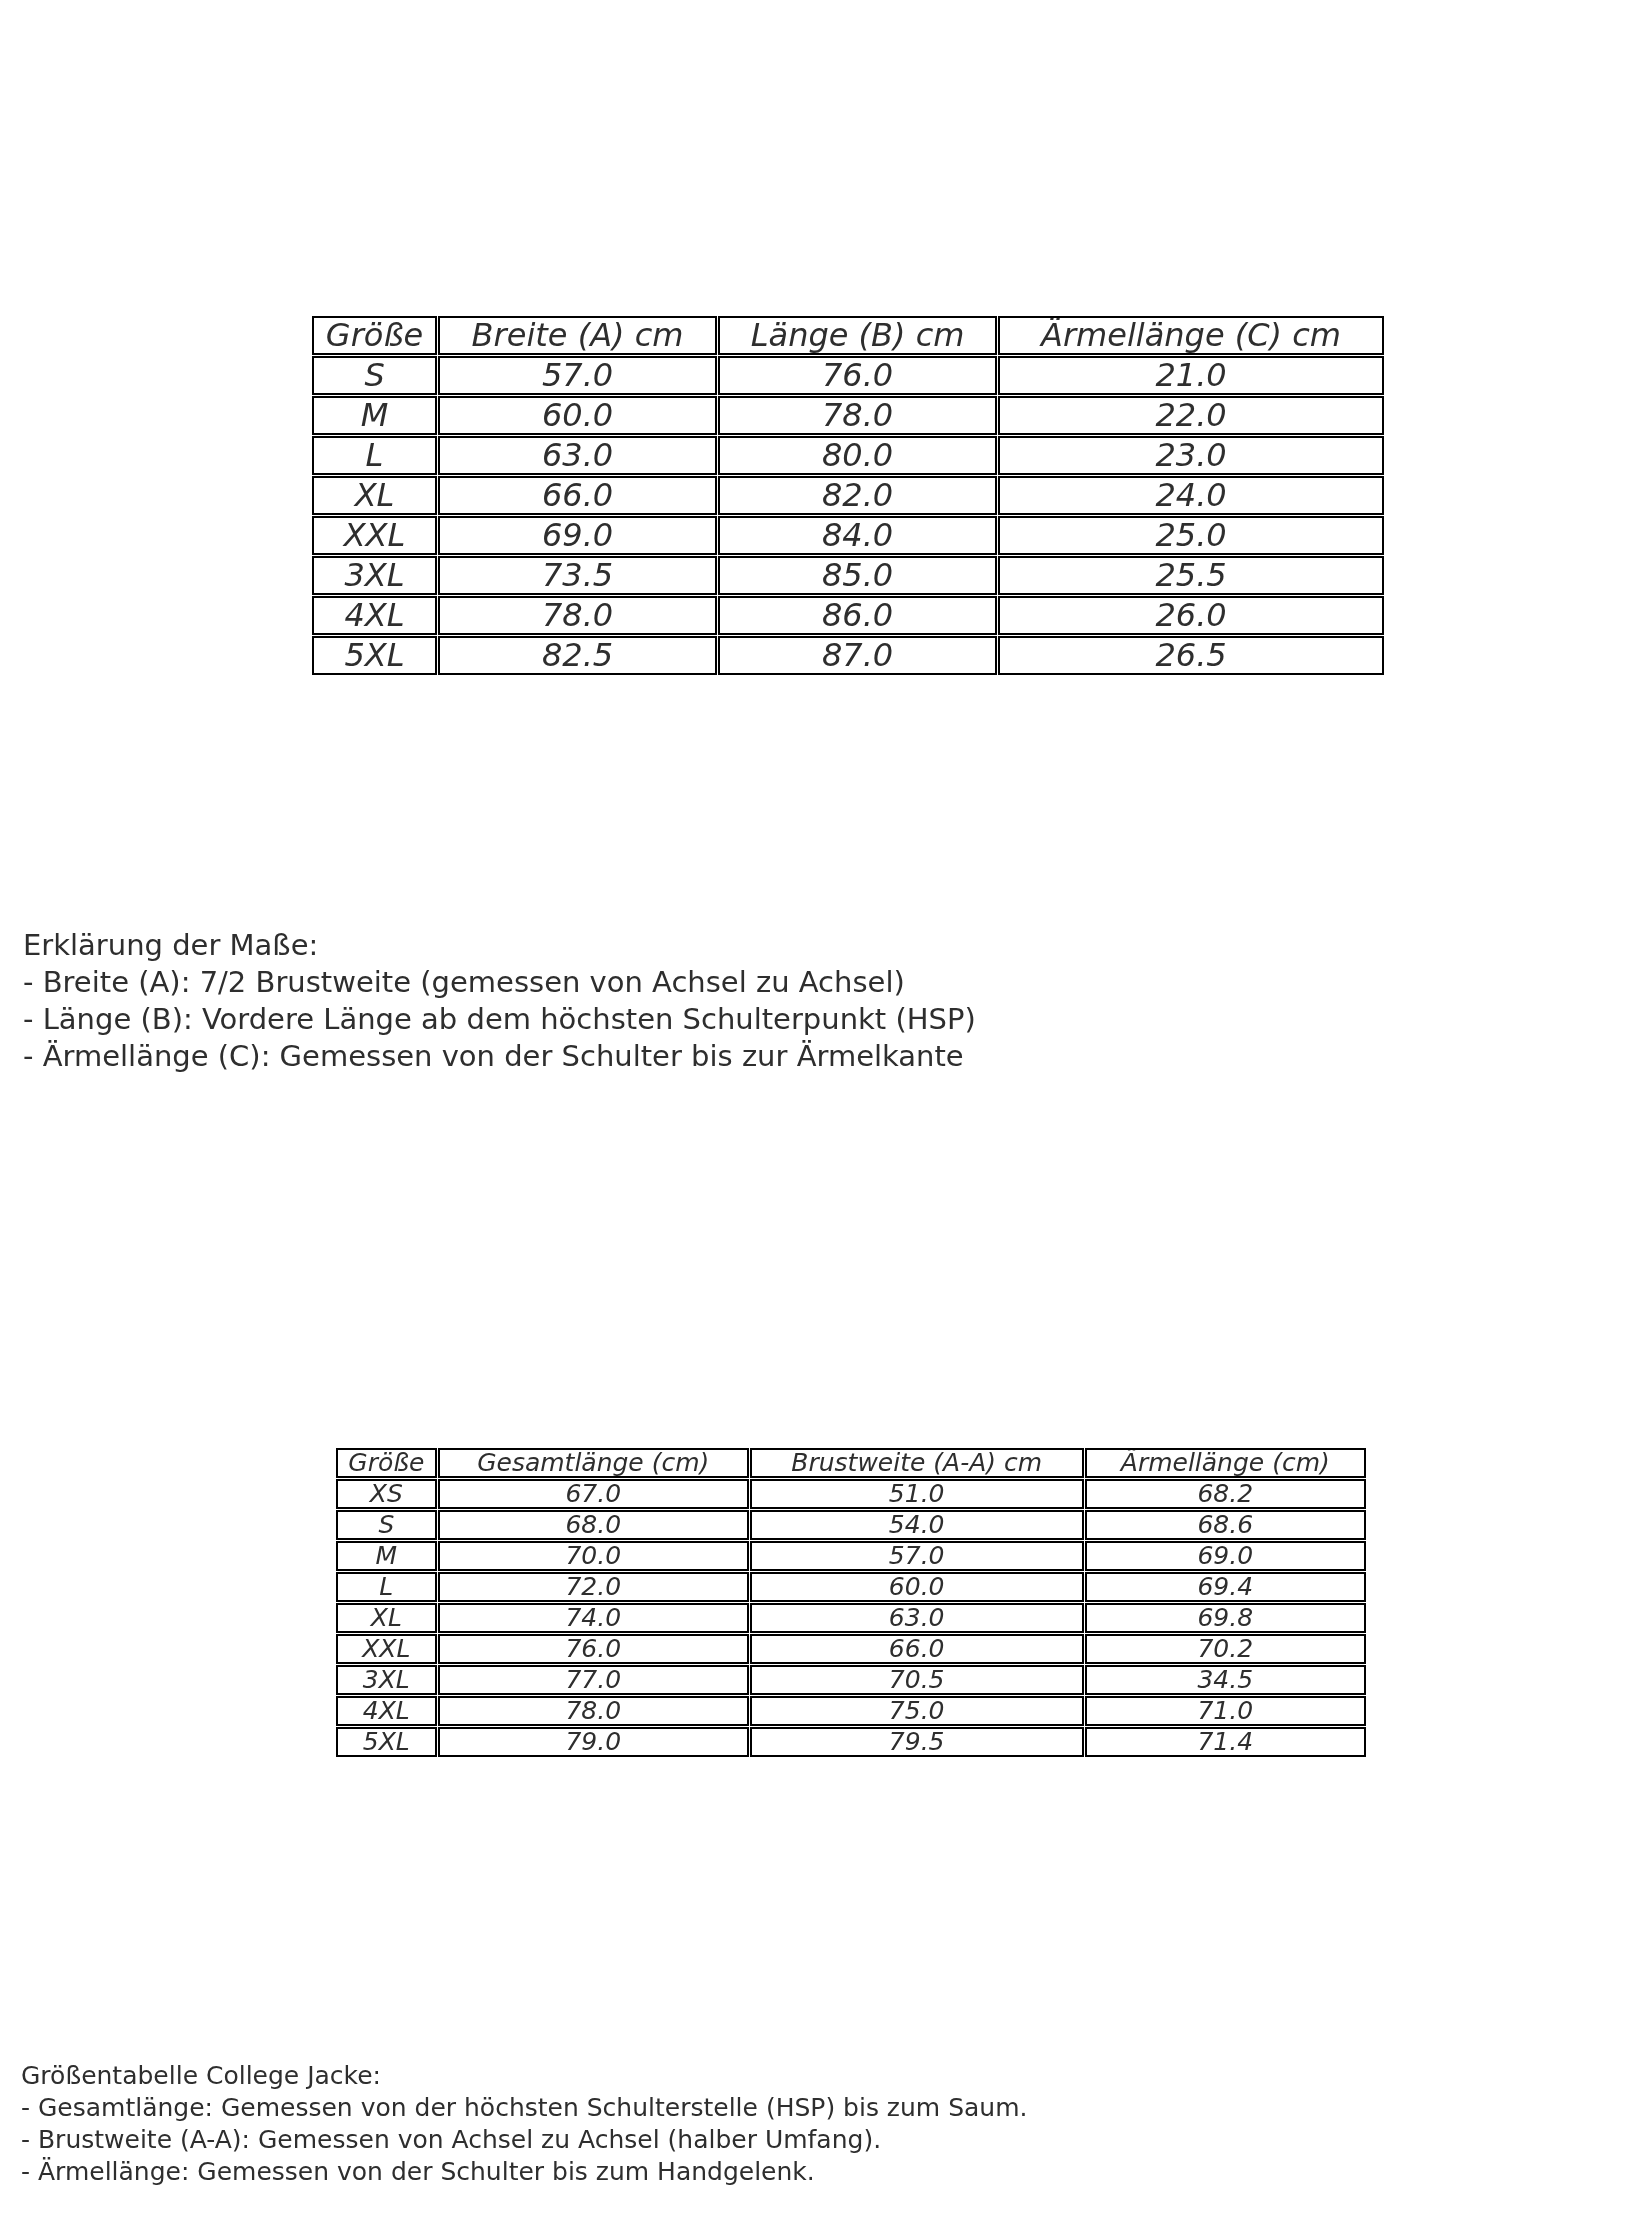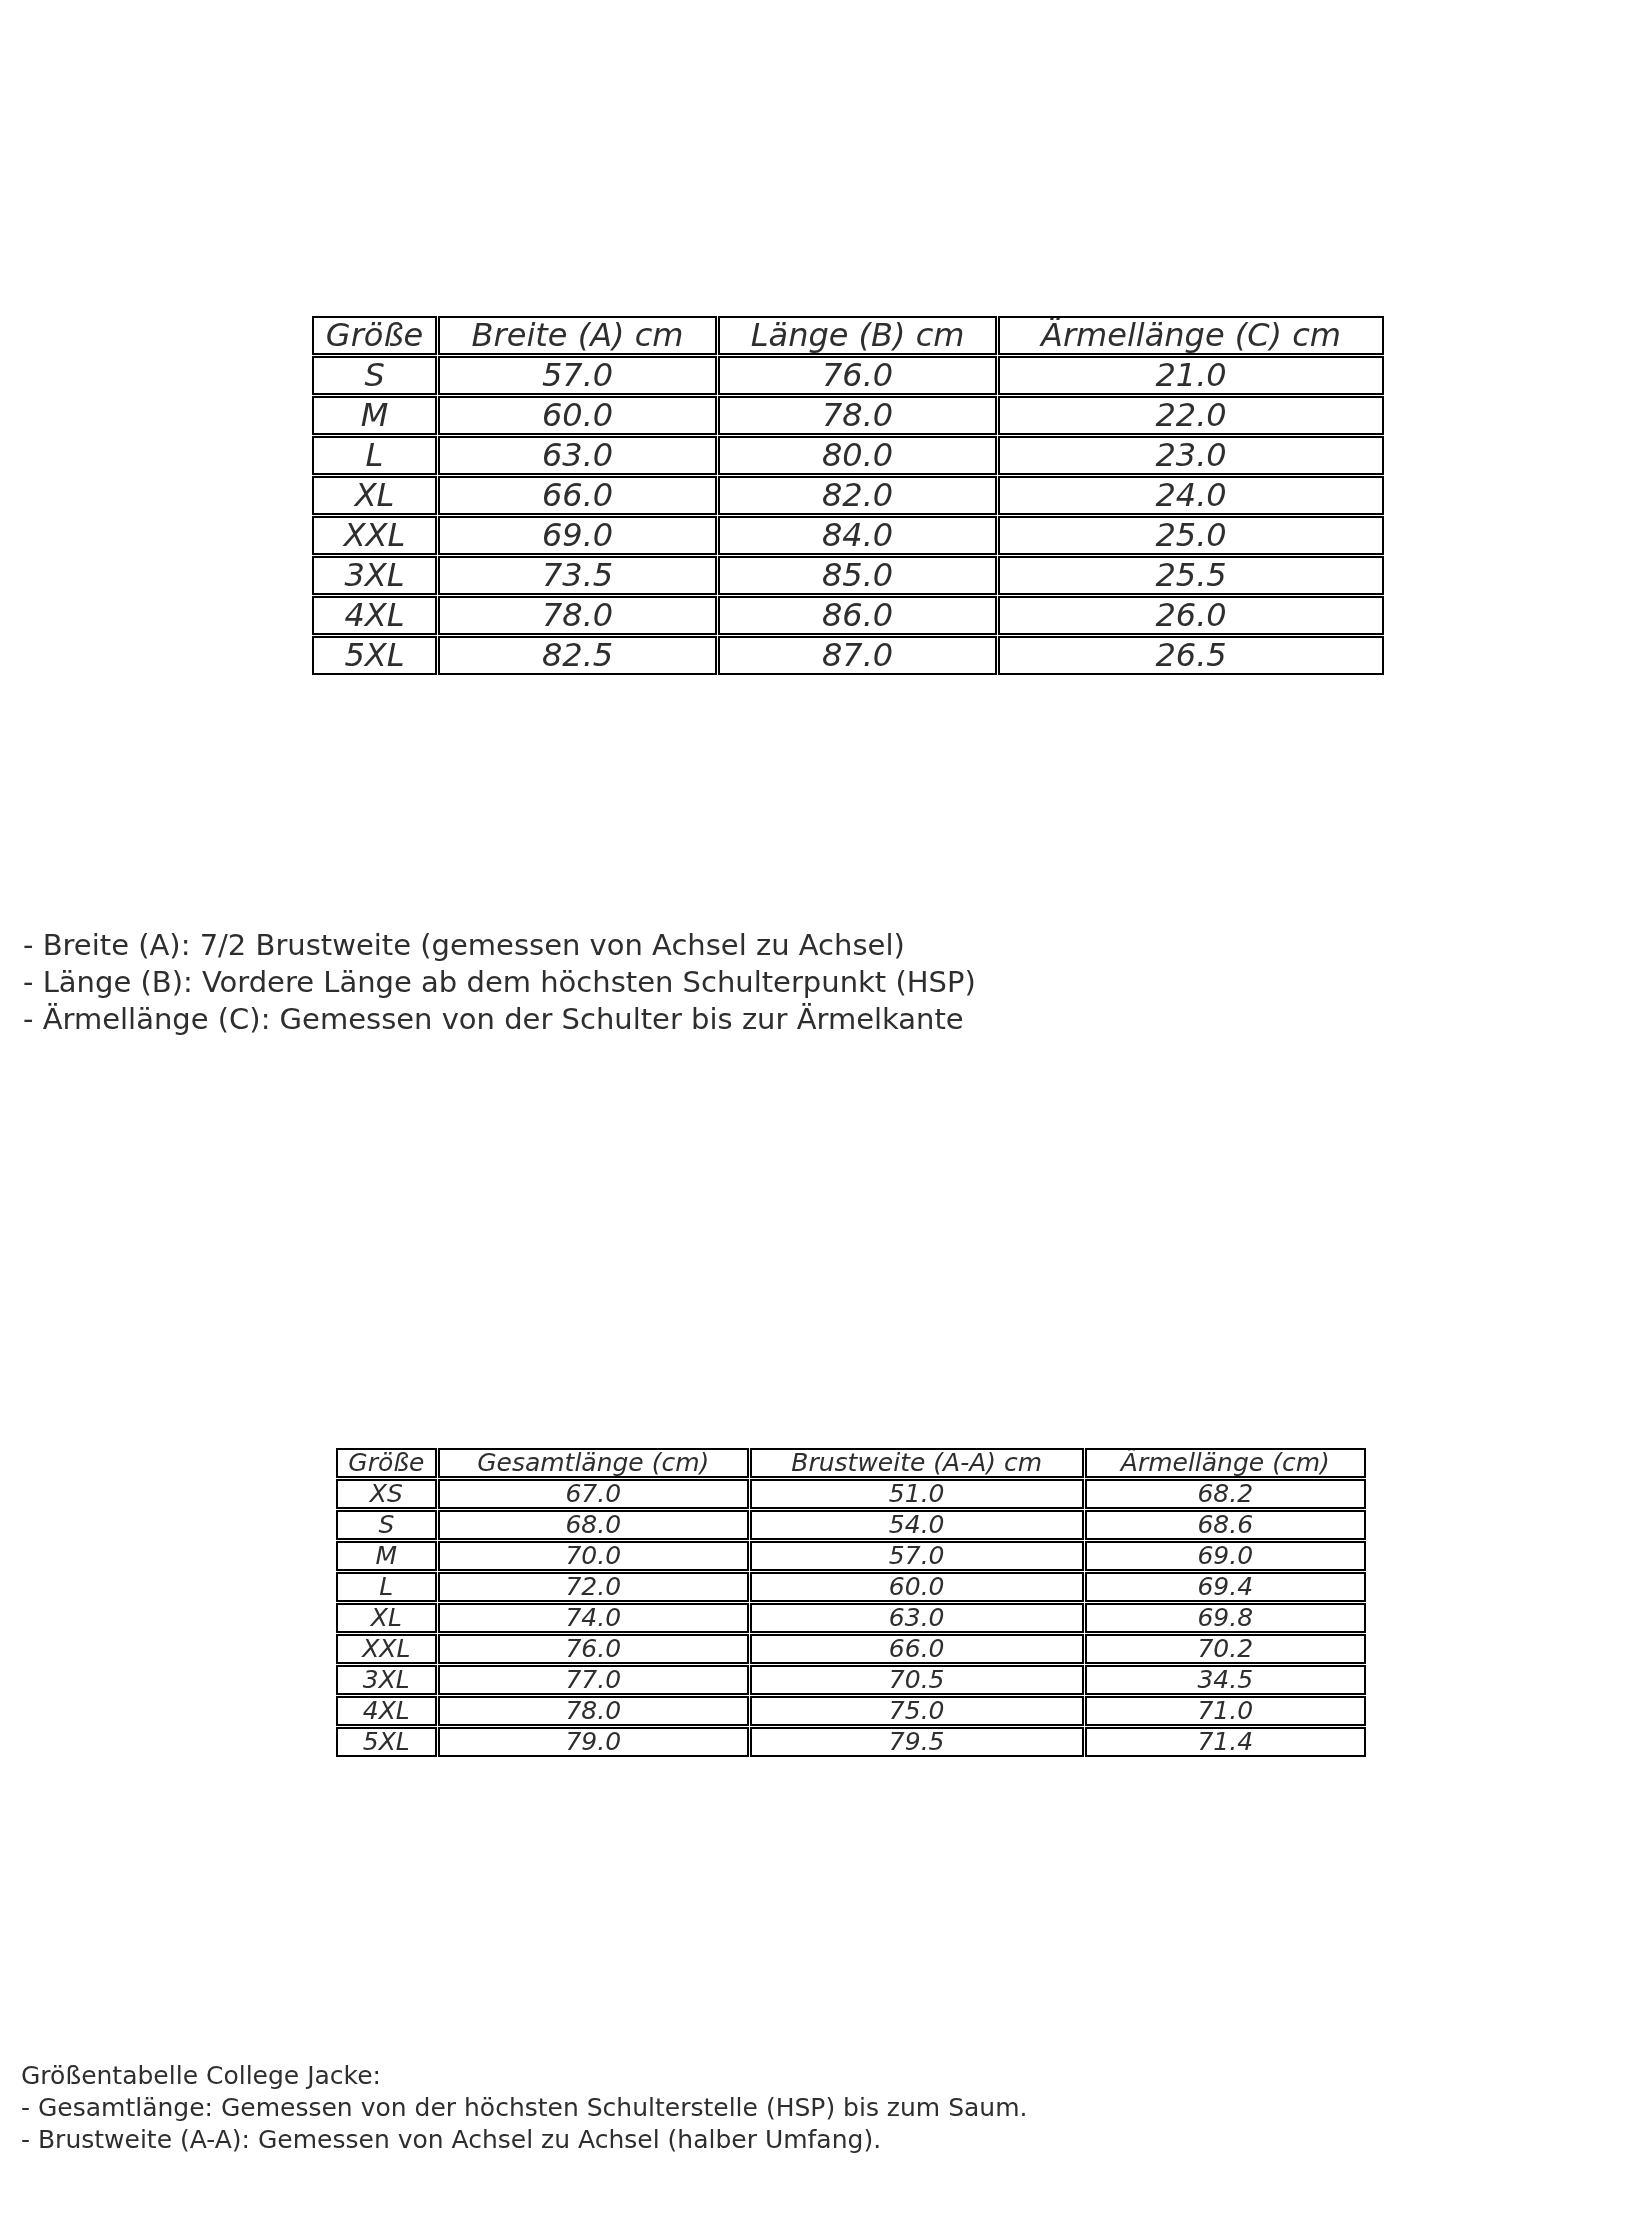--- a/index.html
+++ b/index.html
@@ -133,20 +133,21 @@
       <tr>
         <td>5XL</td>
         <td>82.5</td>
         <td>87.0</td>
         <td>26.5</td>
       </tr>
     </tbody>
 </table>
 
 <div id="notes1" class="notes">
+  <div>Erklärung der Maße:</div>
   <div>- Breite (A): 7/2 Brustweite (gemessen von Achsel zu Achsel)</div>
   <div>- Länge (B): Vordere Länge ab dem höchsten Schulterpunkt (HSP)</div>
   <div>- Ärmellänge (C): Gemessen von der Schulter bis zur Ärmelkante</div>
 </div>
 
 <table id="table2" class="size-table">
   <colgroup>
     <col style="width:9.8%">
     <col style="width:30.3%">
     <col style="width:32.5%">
@@ -215,14 +216,15 @@
         <td>79.5</td>
         <td>71.4</td>
       </tr>
     </tbody>
 </table>
 
 <div id="notes2" class="notes">
   <div>Größentabelle College Jacke:</div>
   <div>- Gesamtlänge: Gemessen von der höchsten Schulterstelle (HSP) bis zum Saum.</div>
   <div>- Brustweite (A-A): Gemessen von Achsel zu Achsel (halber Umfang).</div>
+  <div>- Ärmellänge: Gemessen von der Schulter bis zum Handgelenk.</div>
 </div>
 
 
 </body></html>

